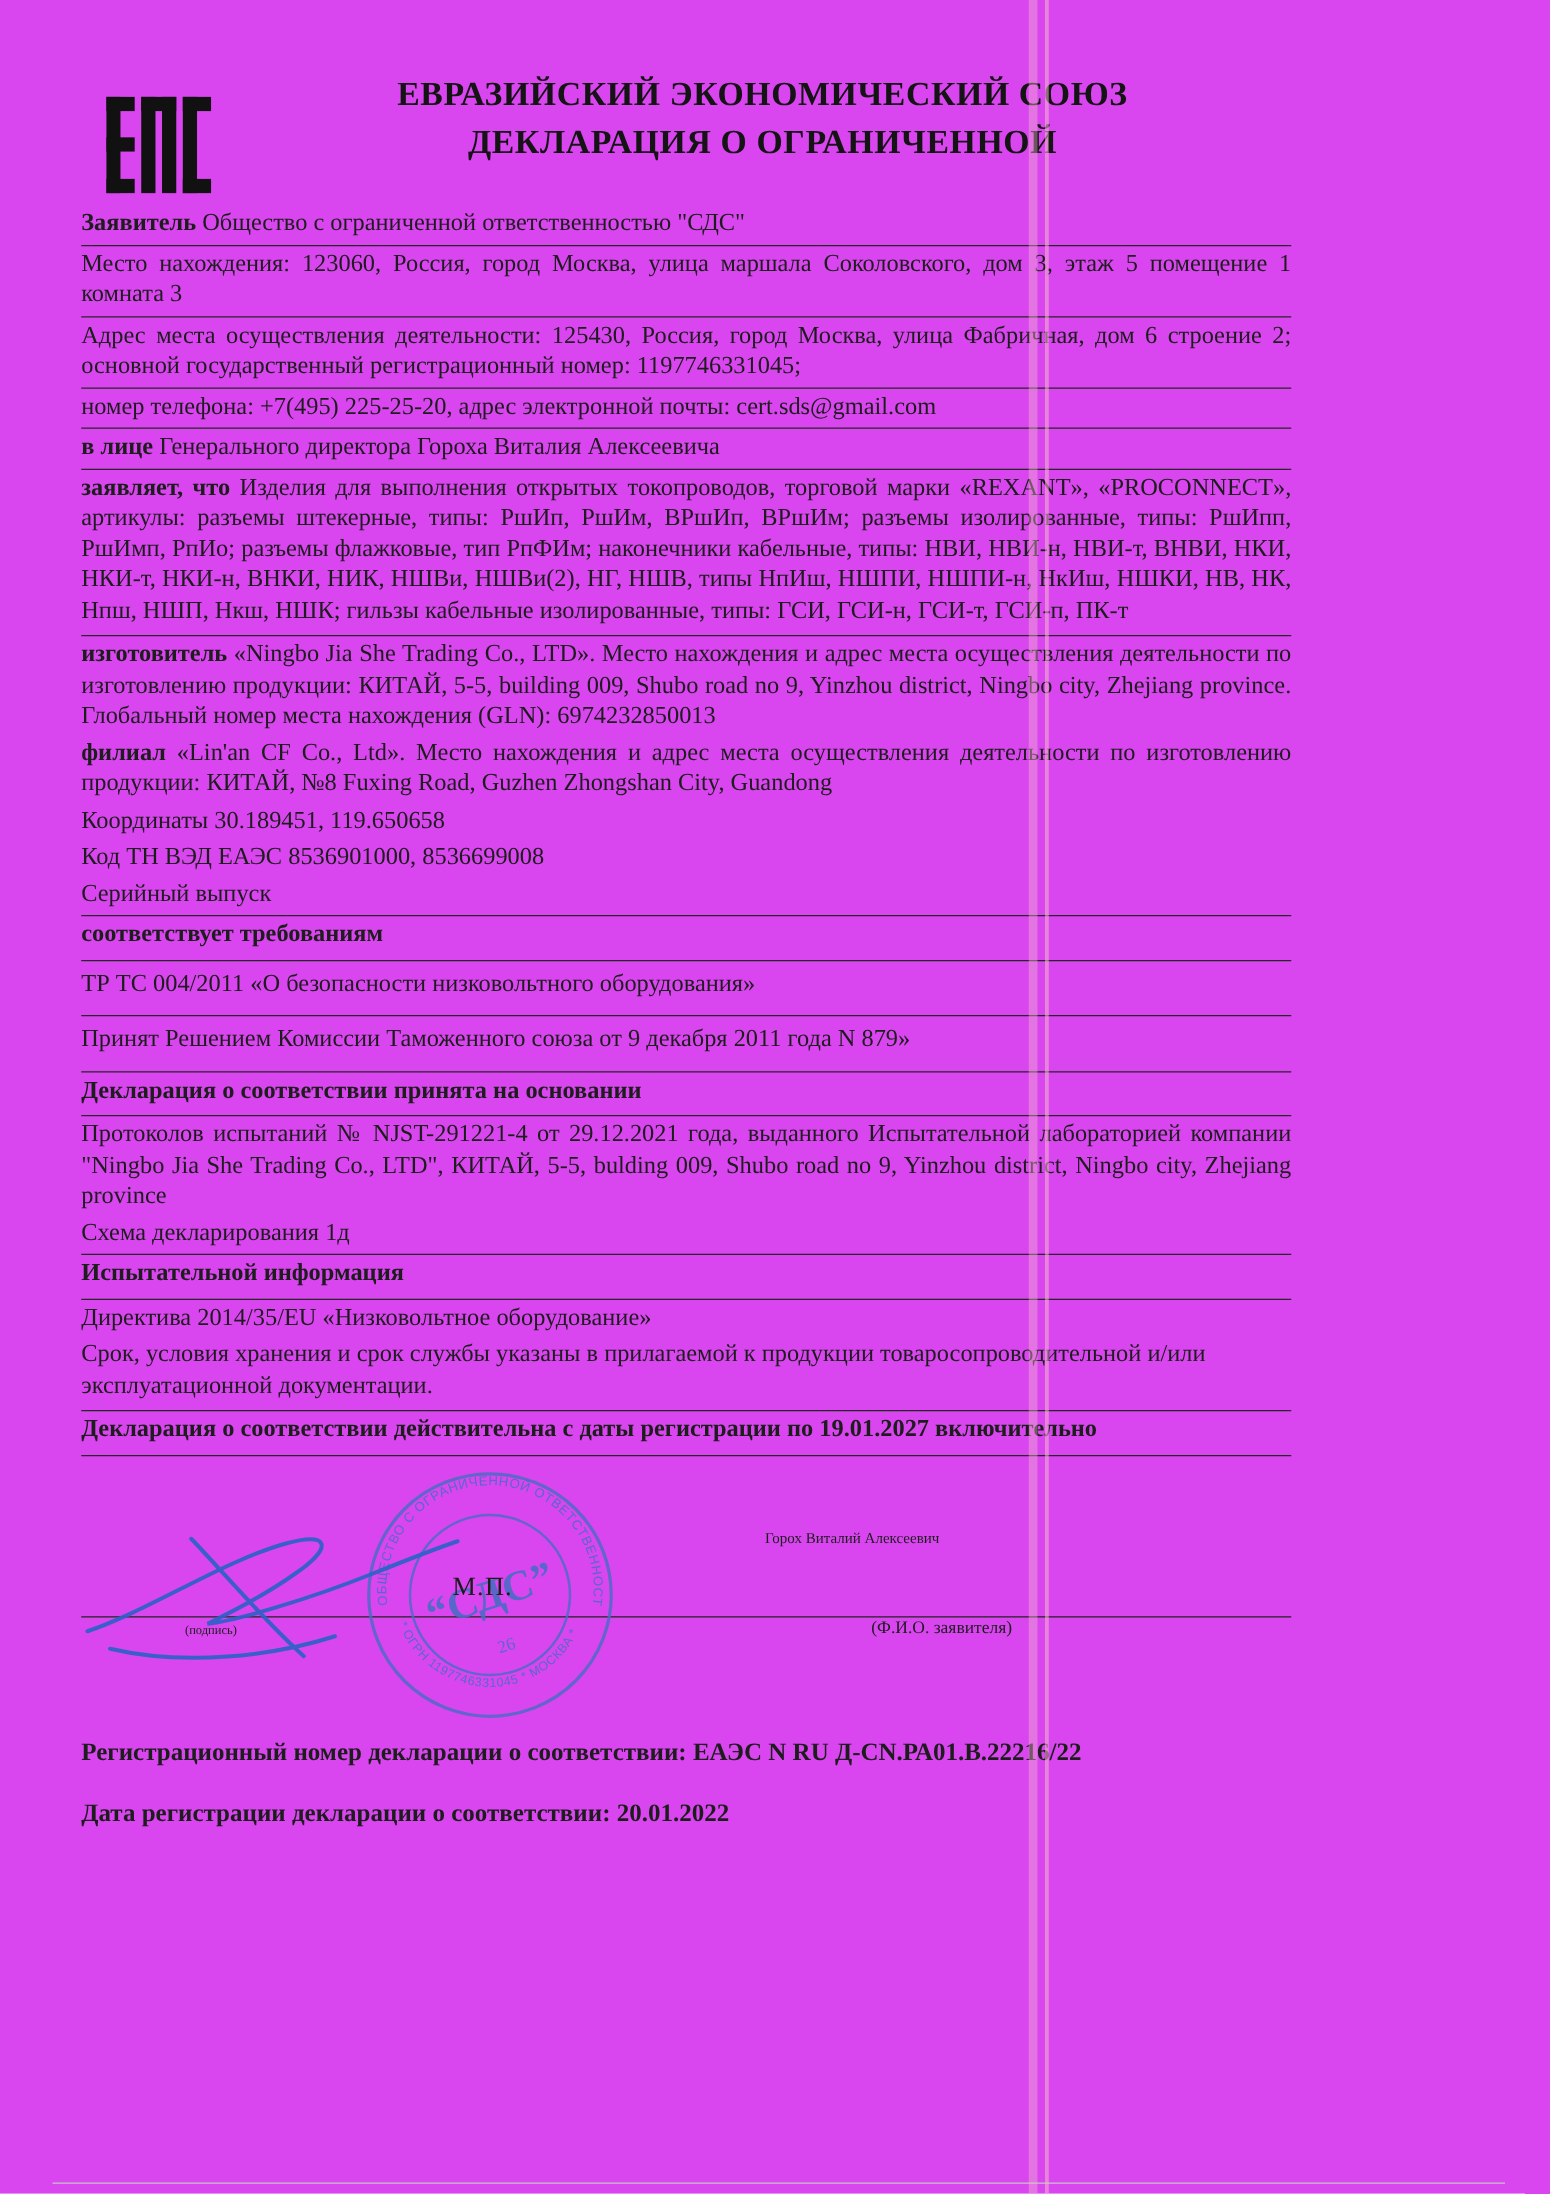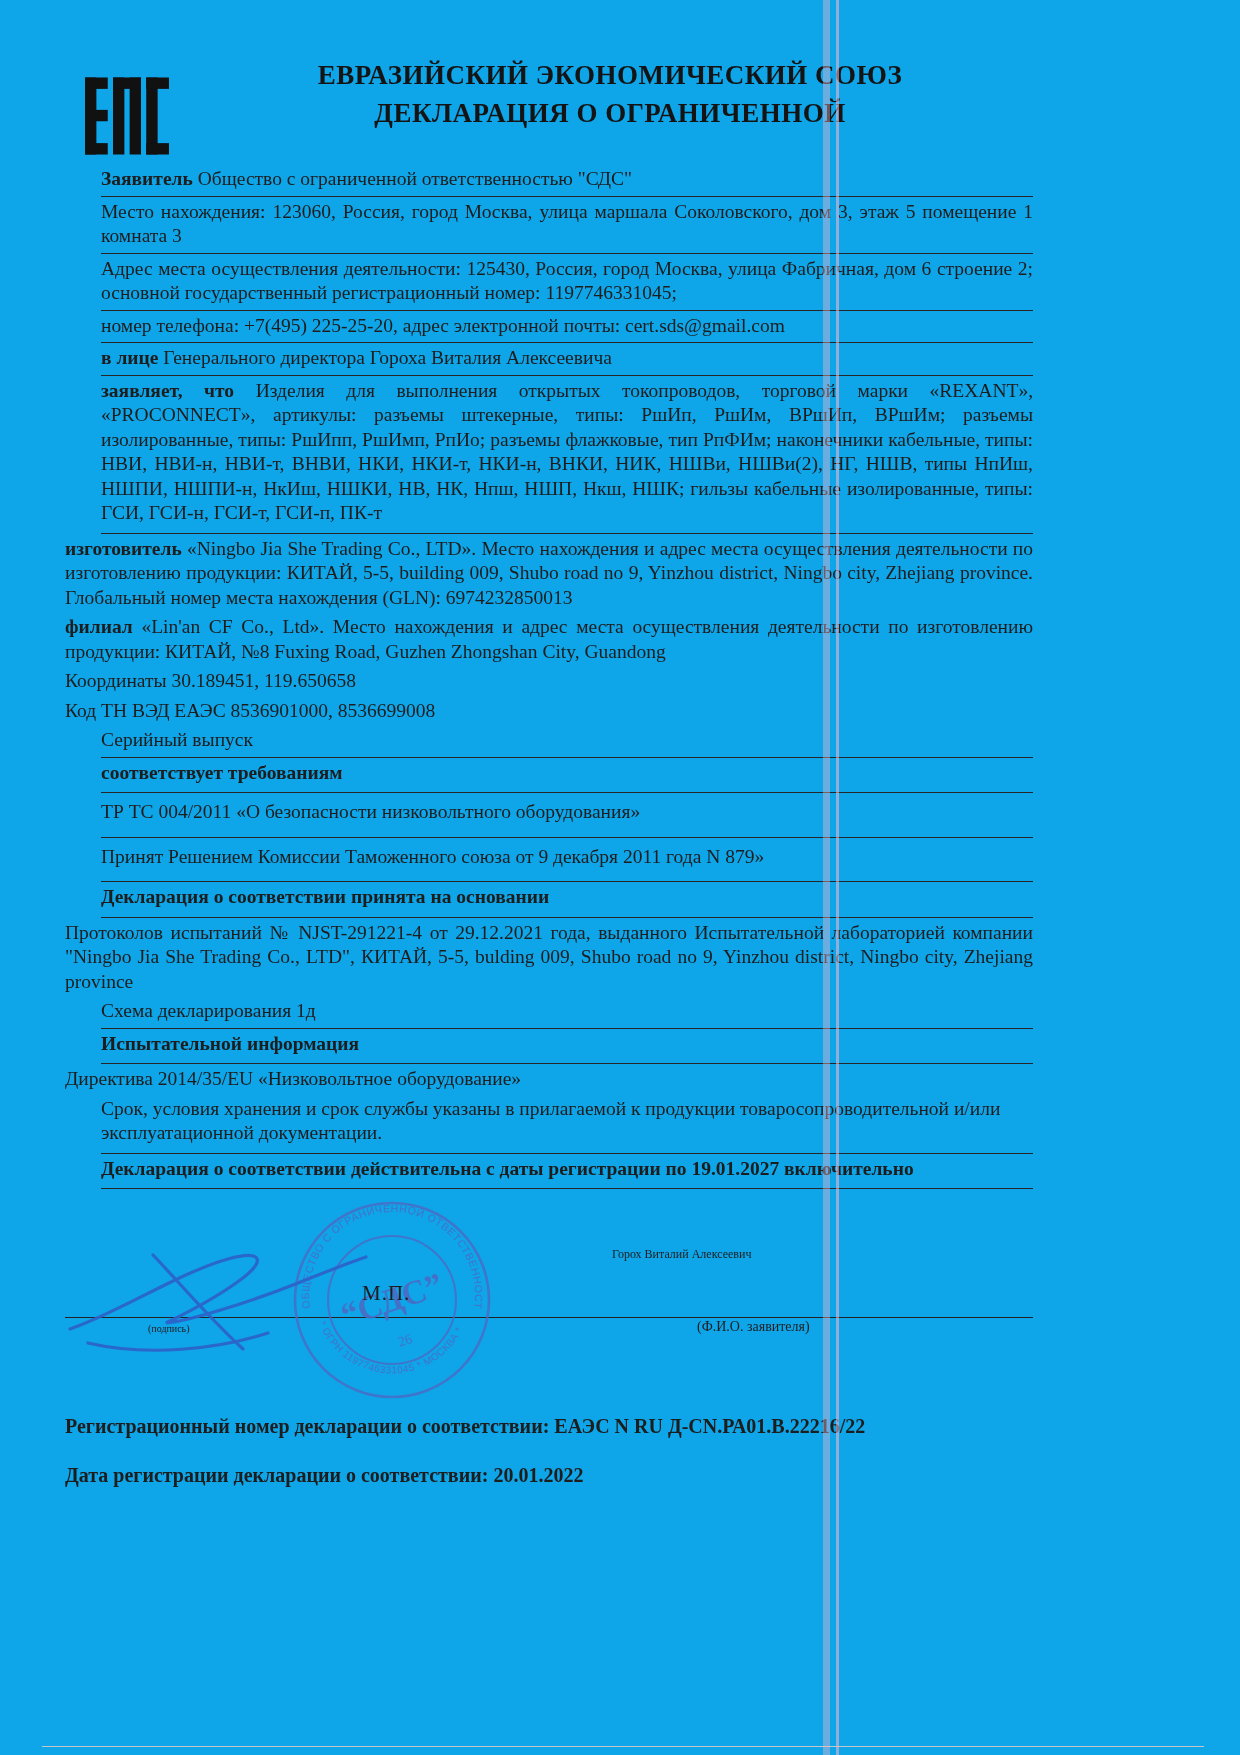--- a/index.html
+++ b/index.html
@@ -1,36 +1,36 @@
 <!DOCTYPE html>
 <html><head>
 <meta charset="utf-8">
 <style>
   * { margin:0; padding:0; box-sizing:border-box; }
   html,body { background:#ffffff; }
   .page {
-    position:relative; width:1240px; height:1755px; background:#0ea5e9;
+    position:relative; width:1240px; height:1755px; background:#d946ef;
     font-family:"Liberation Serif","DejaVu Serif",serif; color:#1d1d1d;
     overflow:hidden;
   }
   
   .stripe { position:absolute; top:0; height:100%; pointer-events:none; z-index:6; }
   .stripe.s1 { left:823px; width:7px; background:rgba(246,184,205,0.40); }
   .stripe.s2 { left:836px; width:3px; background:rgba(246,184,205,0.55); }
   .bottom-edge { position:absolute; left:42px; right:36px; top:1746px; height:1px; background:#c6c6c6; }
 
   
   .eac-logo { position:absolute; left:85px; top:76px; }
   .titles { position:absolute; left:180px; top:56px; width:860px; text-align:center;
             font-weight:bold; font-size:27px; line-height:38px; letter-spacing:0.5px; color:#141414; }
 
   
   .content { position:absolute; left:65px; top:166px; width:968px; }
   .row { font-size:19.5px; line-height:24.5px; padding:1px 0 4px; }
-  .row.ul { border-bottom:1.4px solid #262626; margin-bottom:2px;margin-left:36px; }
+  .row.ul { border-bottom:1.4px solid #262626; margin-bottom:2px; }
   .row.gap { padding-bottom:12px; padding-top:5px; }
   .row.jst { text-align:justify; }
   .row.bold { font-weight:bold; }
   .row b { font-weight:bold; }
   .row.pb6 { padding-bottom:7px; }
 
   
   .sig-section { position:relative; width:1240px; margin-left:-65px; height:218px; margin-top:6px; }
   .stamp-svg { position:absolute; left:287px; top:0; }
   .sig-svg { position:absolute; left:58px; top:26px; }

